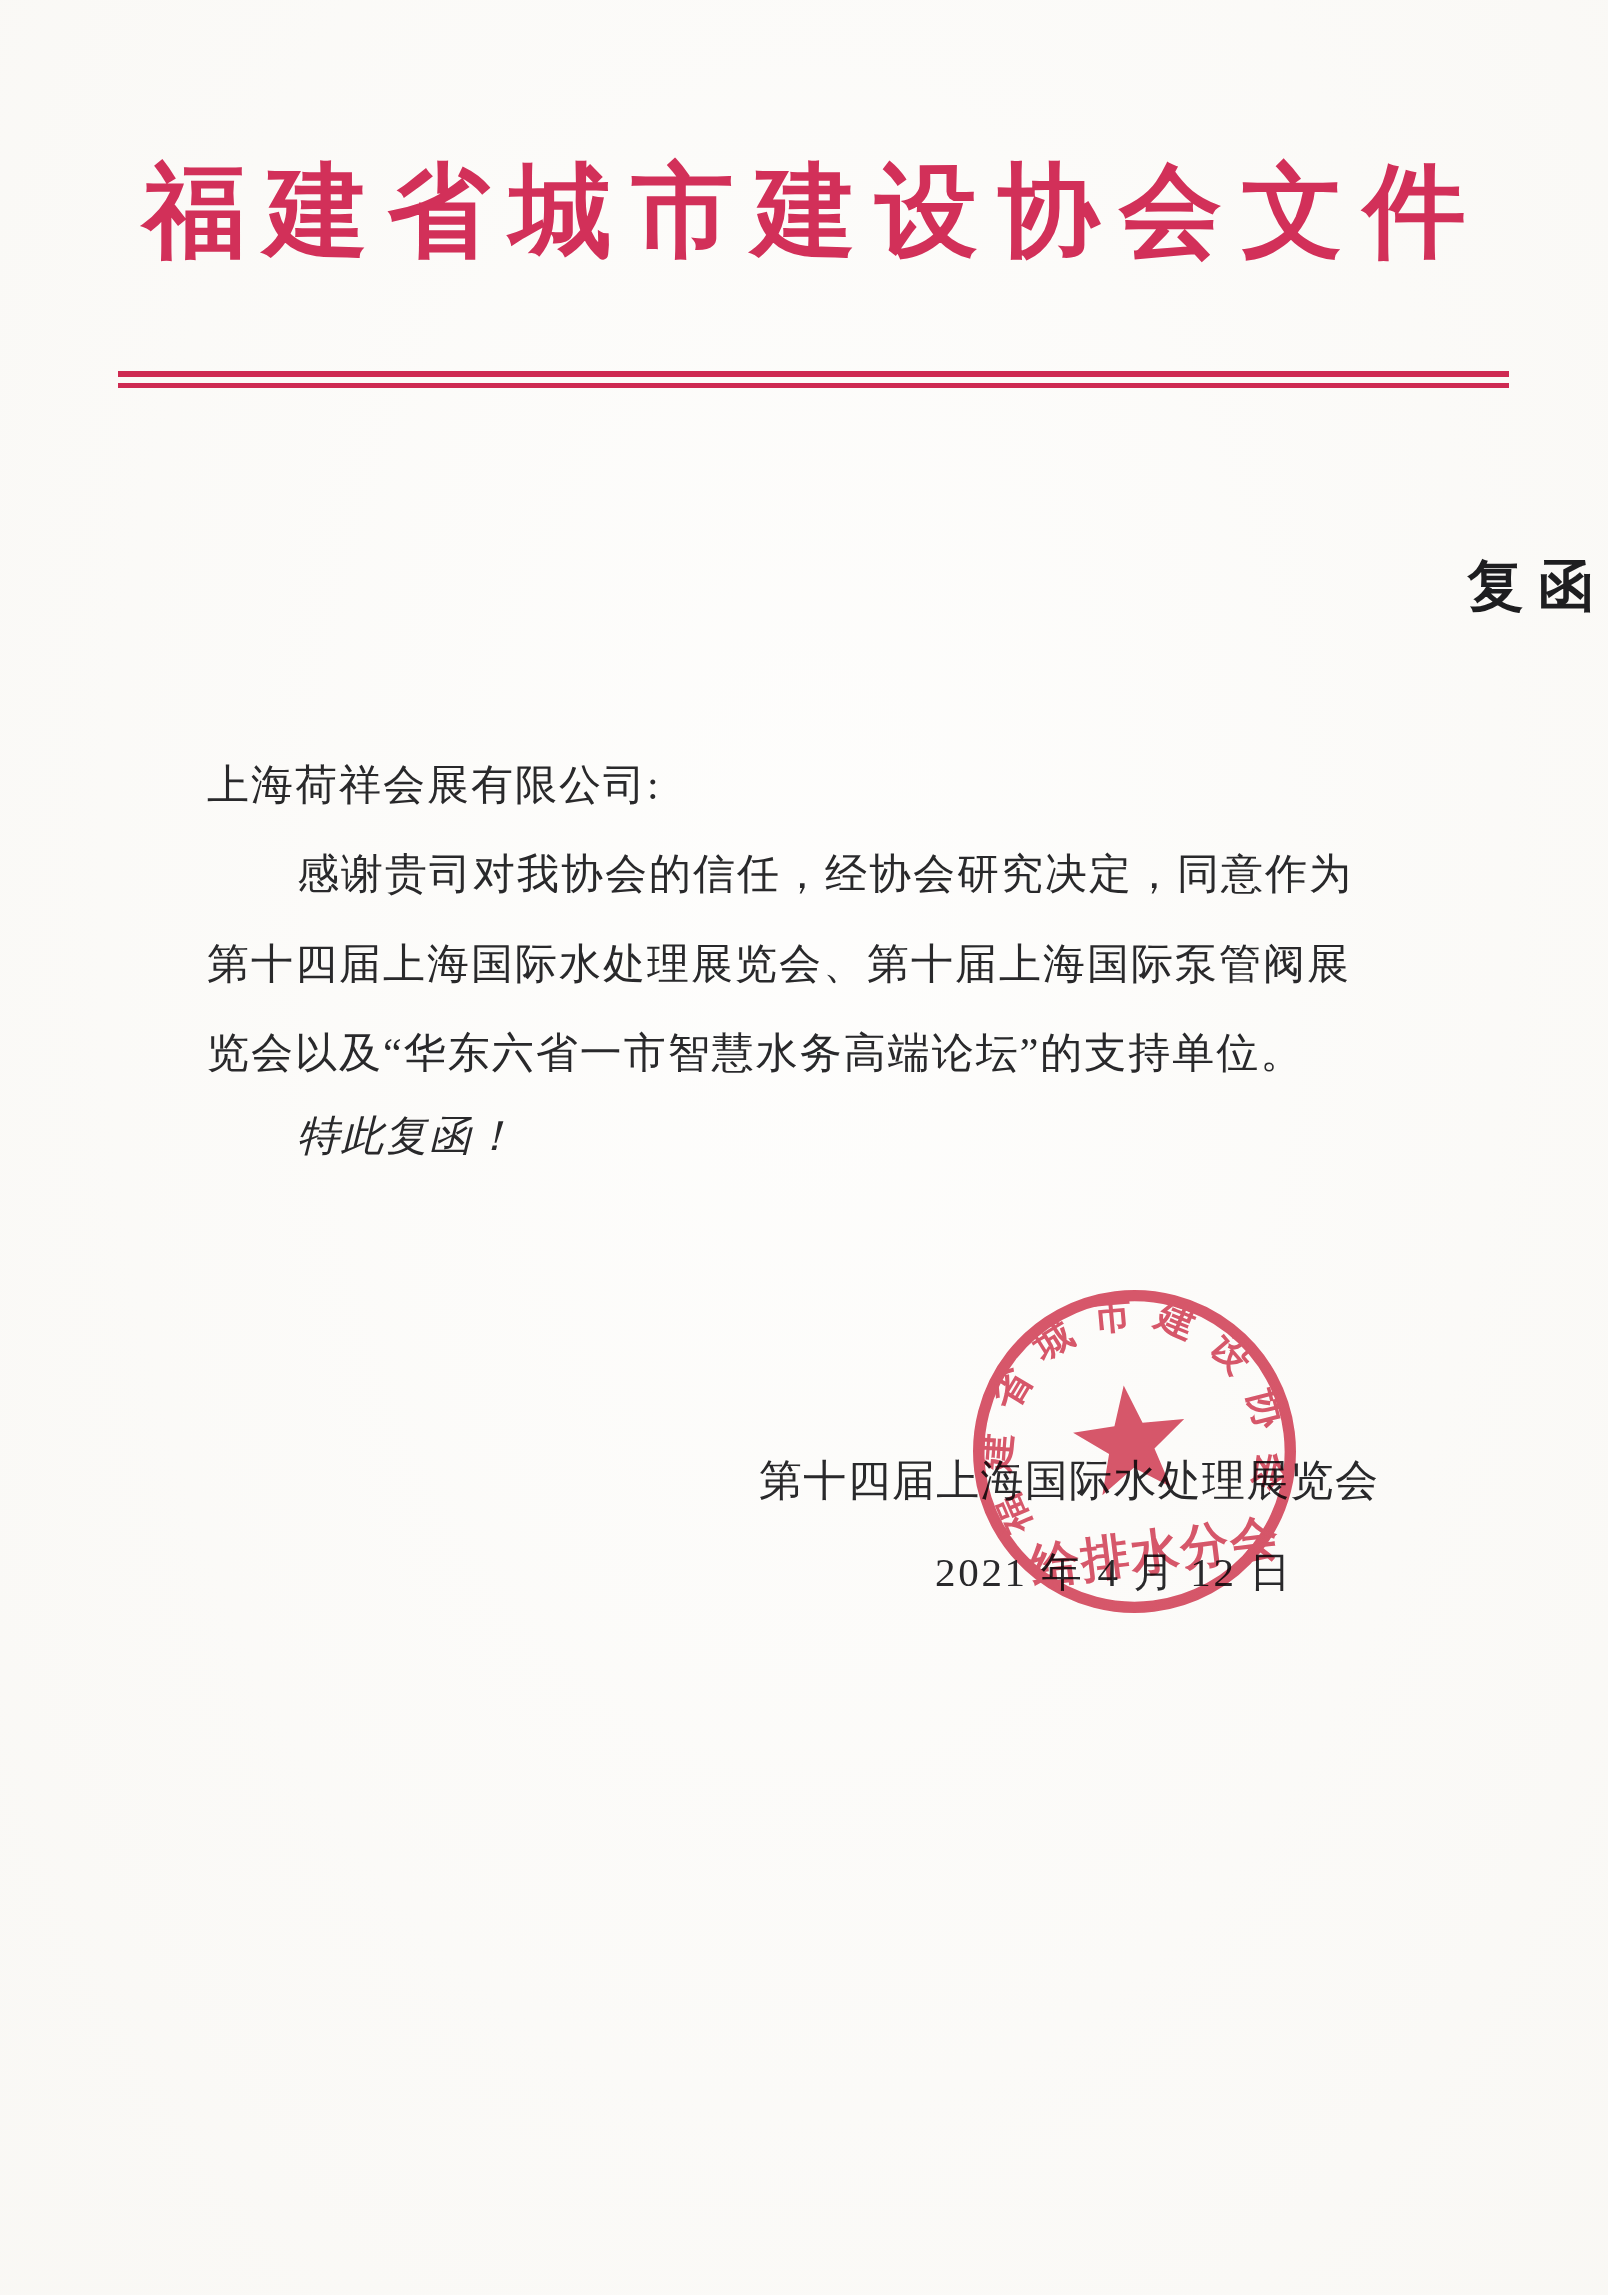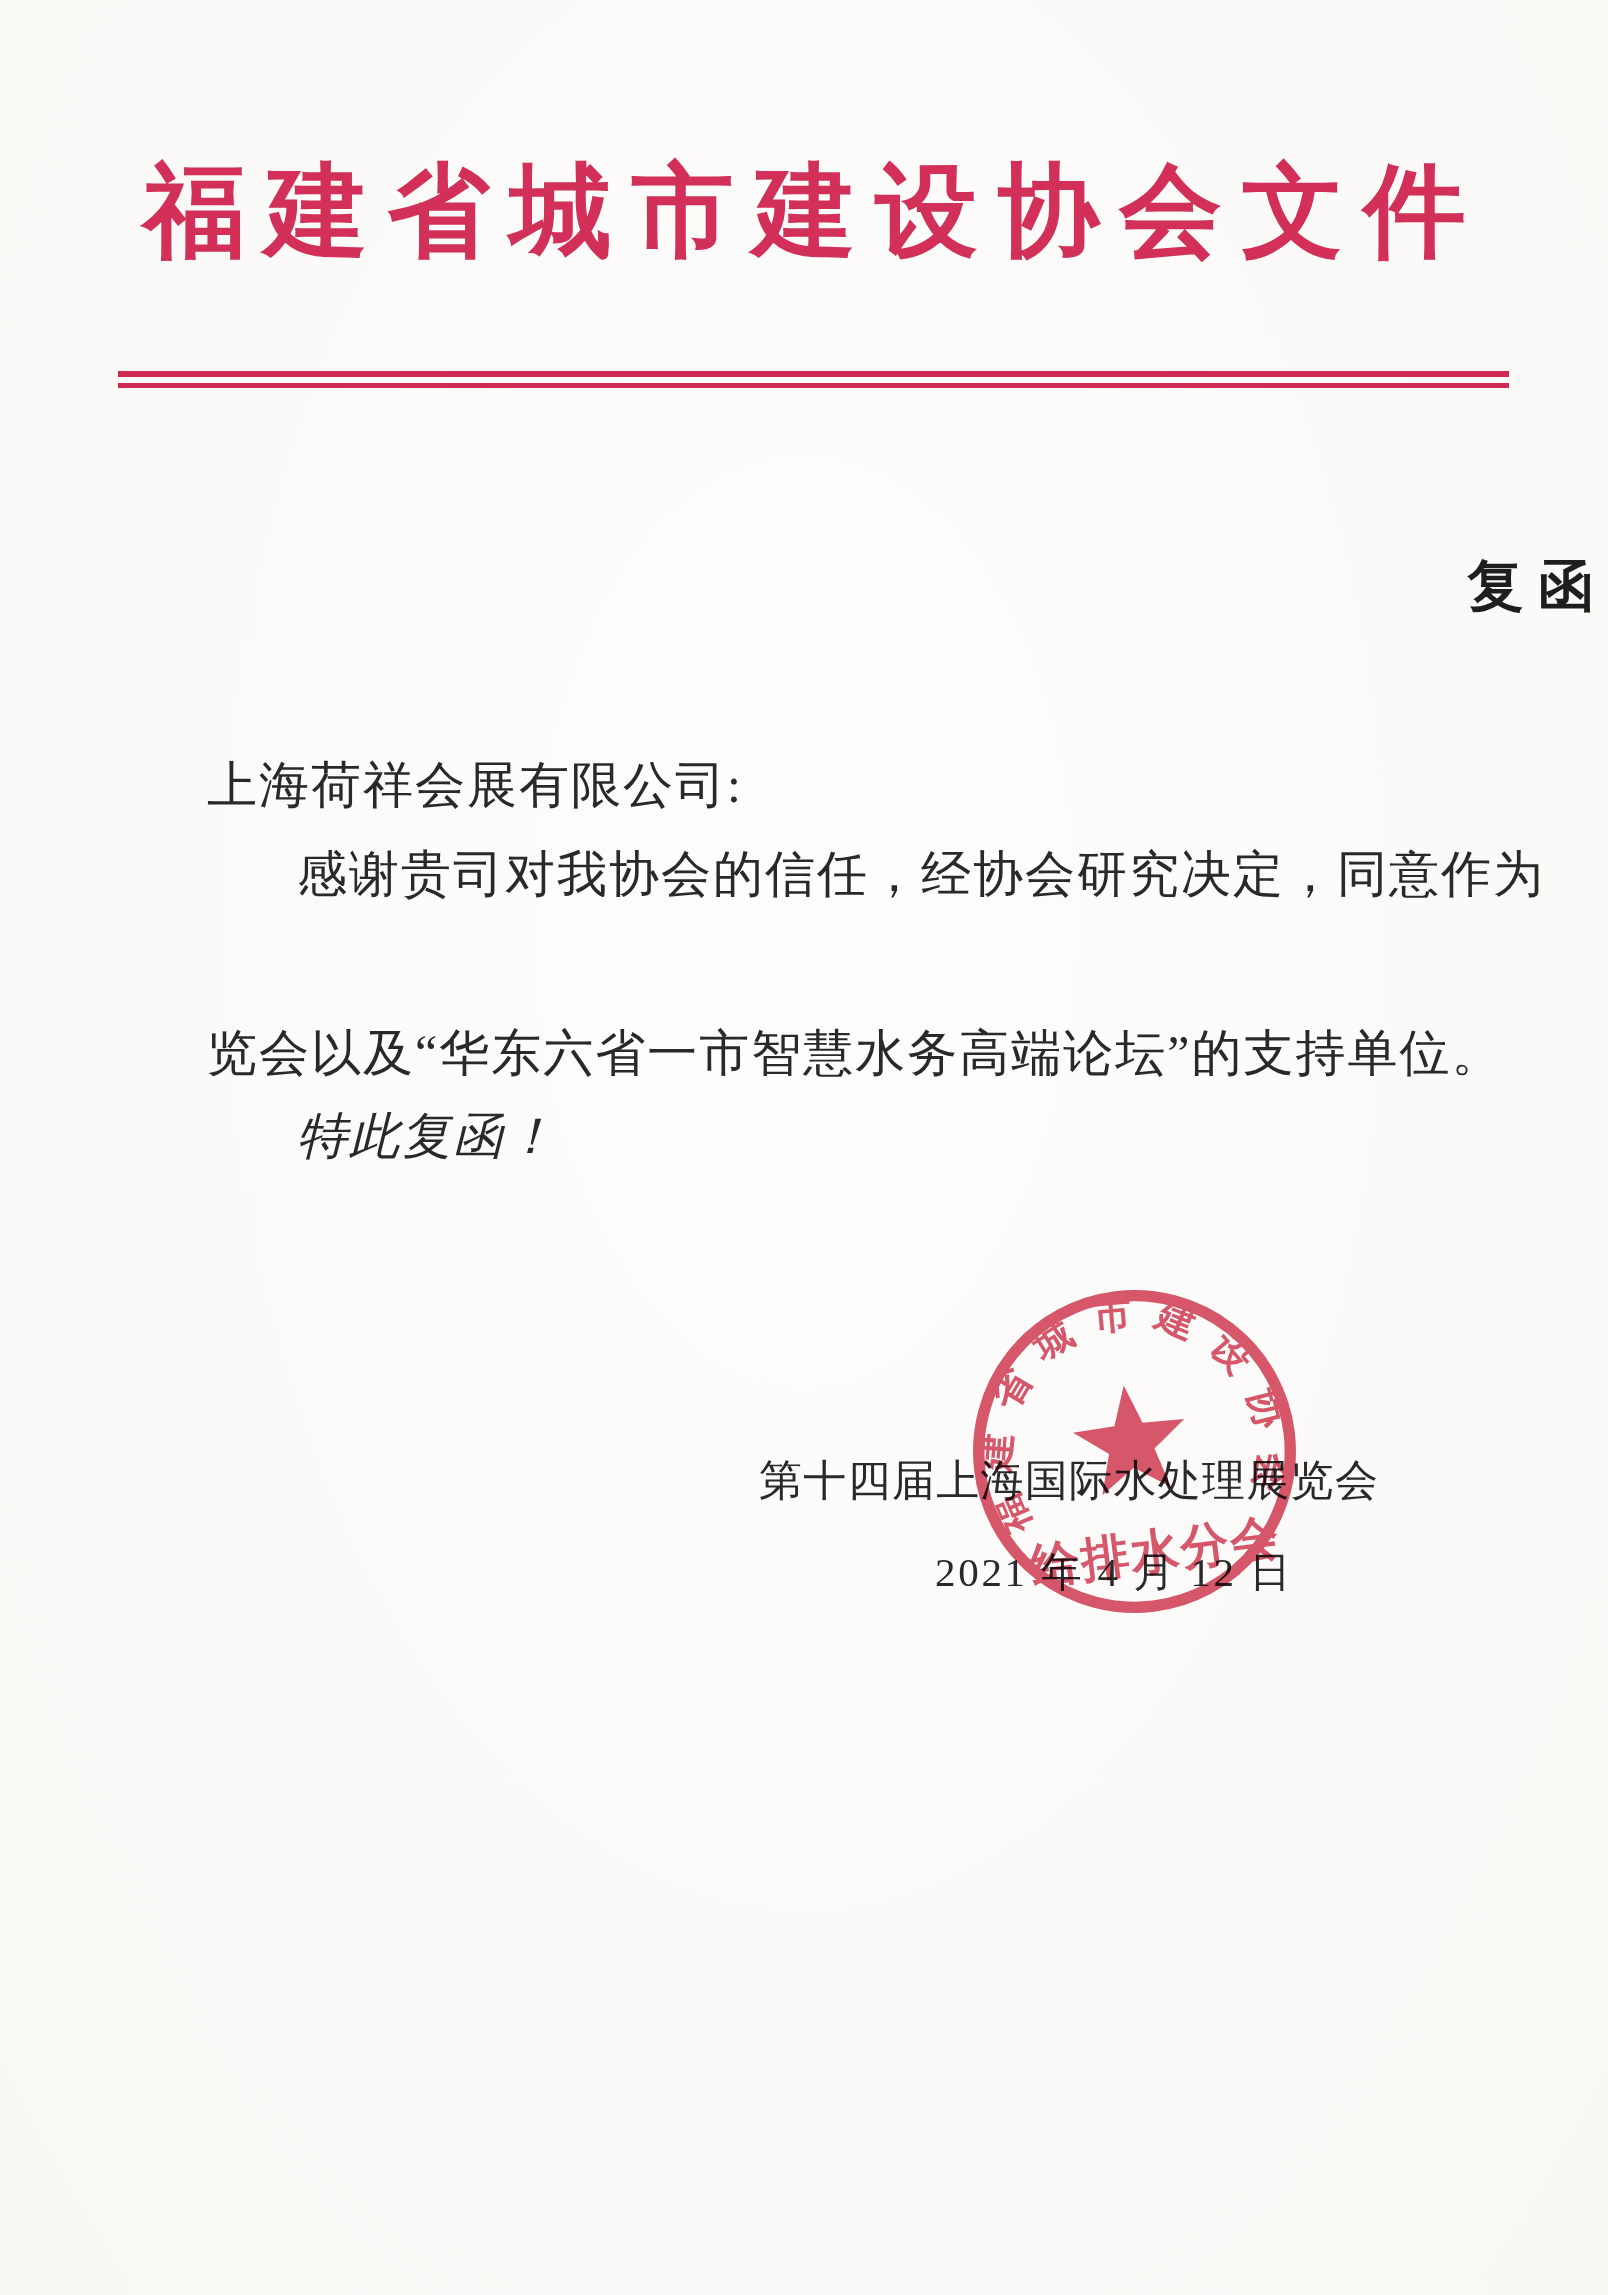--- a/index.html
+++ b/index.html
@@ -56,21 +56,21 @@
     letter-spacing: 14.7px;
     text-indent: 14.7px;
     color: #1e1e20;
     white-space: nowrap;
   }
 
   
   .body-line {
     position: absolute;
     left: 207px;
-    font-size: 50px;
+    font-size: 42px;
     line-height: 49px;
     letter-spacing: 2px;
     color: #29292b;
     white-space: nowrap;
   }
   .line-recipient { top: 761px; }
   .line-p1 { top: 850px; left: 297px; }
   .line-p2 { top: 940px; }
   .line-p3 { top: 1029px; }
   .line-p4 { top: 1112px; left: 297px; font-style: italic; }
@@ -139,20 +139,21 @@
     <div class="rule-gap"></div>
     <div class="rule-bottom"></div>
   </div>
 
   <div class="doc-title">复函</div>
 
   <div class="body-line line-recipient">上海荷祥会展有限公司:</div>
 
   <div class="body-line line-p1">感谢贵司对我协会的信任，经协会研究决定，同意作为</div>
 
+  <div class="body-line line-p2">第十四届上海国际水处理展览会、第十届上海国际泵管阀展</div>
 
   <div class="body-line line-p3">览会以及“华东六省一市智慧水务高端论坛”的支持单位。</div>
 
   <div class="body-line line-p4">特此复函！</div>
 
   <div class="signature">第十四届上海国际水处理展览会</div>
 
   <div class="doc-date">2021 年 4 月 12 日</div>
 
   <div class="stamp">

